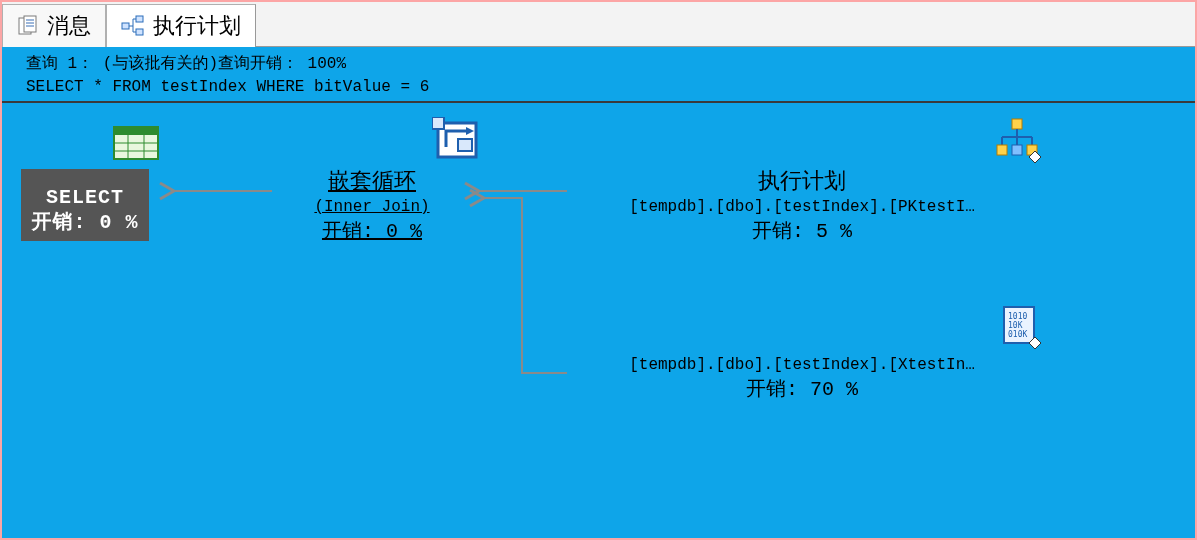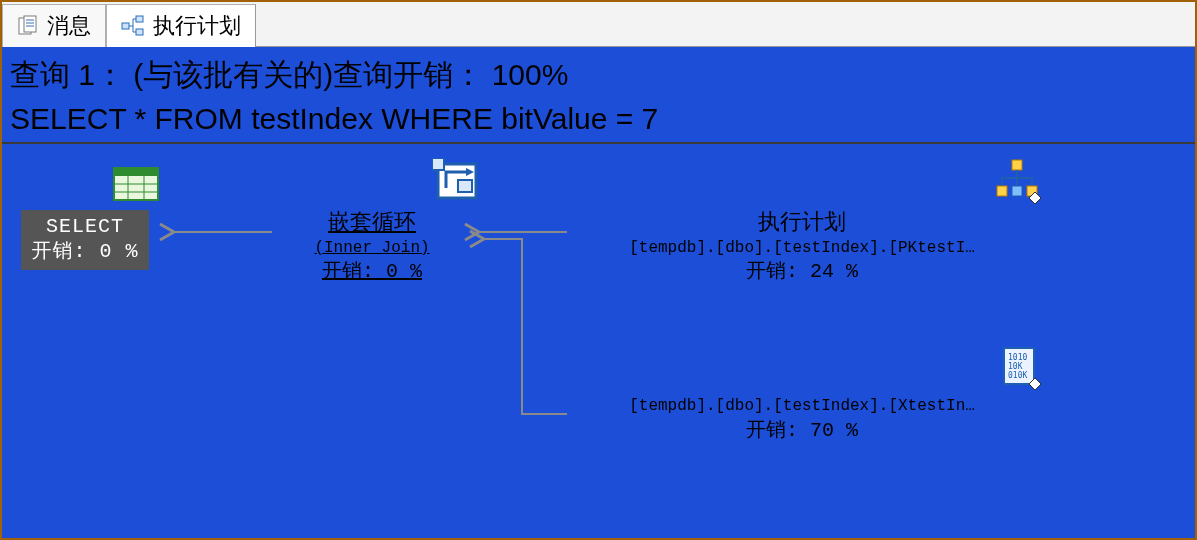--- a/index.html
+++ b/index.html
@@ -6,22 +6,22 @@
     margin: 0;
     padding: 0;
     font-family: "SimSun", "Microsoft YaHei", sans-serif;
     font-size: 18px;
     background: #fff;
     color: #000;
   }
   .root {
     width: 1193px;
     height: 536px;
-    border: 2px solid #a16207;
-    background: #1d4ed8;
+    border: 2px solid #fca5a5;
+    background: #0ea5e9;
     position: relative;
   }
   .tabs {
     height: 44px;
     border-bottom: 1px solid #999;
     display: flex;
     align-items: flex-end;
     background: #f3f3f3;
   }
   .tab {
@@ -41,23 +41,23 @@
   .tab.active {
     background: #fff;
     border-top: 1px solid #b0b0b0;
     border-right: 1px solid #999;
     z-index: 2;
   }
   .tab-icon {
     display: inline-flex;
   }
   .query-header {
-    padding: 6px 8px 2px 8px;
-    font-family: Liberation Sans, sans-serif;
-    font-size: 30px;
+    padding: 6px 8px 2px 24px;
+    font-family: Liberation Mono, monospace;
+    font-size: 16px;
     line-height: 1.45;
     border-bottom: 2px solid #3a3a3a;
   }
   .plan-area {
     position: relative;
     width: 100%;
     height: 460px;
     font-family: "Courier New", monospace;
     font-size: 20px;
   }
@@ -85,24 +85,25 @@
   }
   .root-node {
     left: 8px;
     top: 20px;
     width: 150px;
   }
   .root-node .badge {
     background: #555;
     color: #fff;
     display: inline-block;
-    padding: 4px 10px 6px 10px;
+    padding: 16px 10px 6px 10px;
     font-size: 20px;
     line-height: 1.25;
     letter-spacing: 1px;
+    font-weight: bold;
   }
   .nested-node {
     left: 260px;
     top: 14px;
     width: 220px;
     text-decoration: underline;
   }
   .index-node {
     left: 560px;
     top: 14px;
@@ -154,21 +155,21 @@
           <line x1="12" y1="4" x2="15" y2="4" stroke="#2b6db9"></line>
           <line x1="12" y1="17" x2="15" y2="17" stroke="#2b6db9"></line>
         </svg>
       </span>
       <span>执行计划</span>
     </div>
   </div>
 
   <div class="query-header">
     <div>查询 1： (与该批有关的)查询开销： 100%</div>
-    <div>SELECT * FROM testIndex WHERE bitValue = 7</div>
+    <div>SELECT * FROM testIndex WHERE bitValue = 6</div>
   </div>
 
   <div class="plan-area">
 
     <svg class="connector" width="1193" height="460">
       <defs>
         <marker id="arrow" markerWidth="10" markerHeight="10" refX="2" refY="5" orient="auto">
           <path d="M8,1 L1,5 L8,9" fill="none" stroke="#8a8a8a" stroke-width="1.5"></path>
         </marker>
       </defs>
@@ -222,21 +223,21 @@
           <line x1="25" y1="20" x2="25" y2="28" stroke="#1e5fae" stroke-width="2"></line>
           <line x1="40" y1="20" x2="40" y2="28" stroke="#1e5fae" stroke-width="2"></line>
           <rect x="5" y="28" width="10" height="10" fill="#ffd24a" stroke="#b57d00"></rect>
           <rect x="20" y="28" width="10" height="10" fill="#7fbfff" stroke="#1e5fae"></rect>
           <rect x="35" y="28" width="10" height="10" fill="#ffd24a" stroke="#b57d00"></rect>
           <polygon points="43,34 49,40 43,46 37,40" fill="#fff" stroke="#333"></polygon>
         </svg>
       </div>
       <div class="title">执行计划</div>
       <div class="subtitle wide-sub">[tempdb].[dbo].[testIndex].[PKtestI…</div>
-      <div class="cost">开销: 24 %</div>
+      <div class="cost">开销: 5 %</div>
     </div>
 
     <div class="node key-node">
       <div class="icon">
         <svg width="46" height="46" viewBox="0 0 46 46">
           <rect x="8" y="4" width="30" height="36" fill="#eaf3ff" stroke="#1e5fae" stroke-width="2"></rect>
           <text x="12" y="16" font-size="8" fill="#1e5fae" font-family="monospace">1010</text>
           <text x="12" y="25" font-size="8" fill="#1e5fae" font-family="monospace">10K</text>
           <text x="12" y="34" font-size="8" fill="#1e5fae" font-family="monospace">010K</text>
           <polygon points="39,34 45,40 39,46 33,40" fill="#fff" stroke="#333"></polygon>

